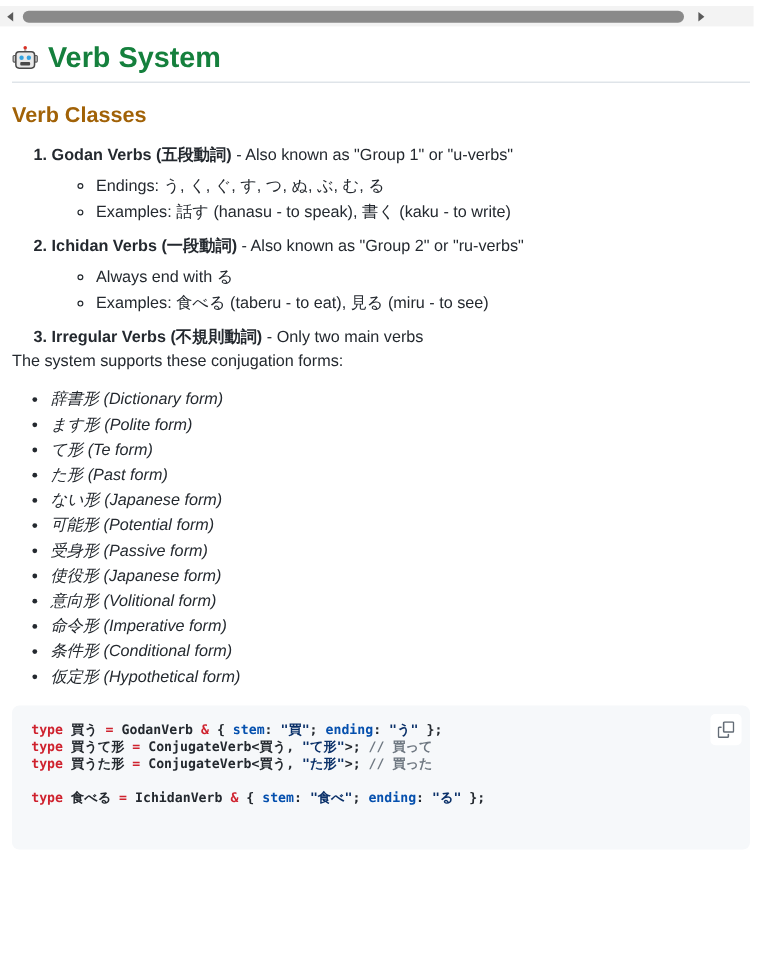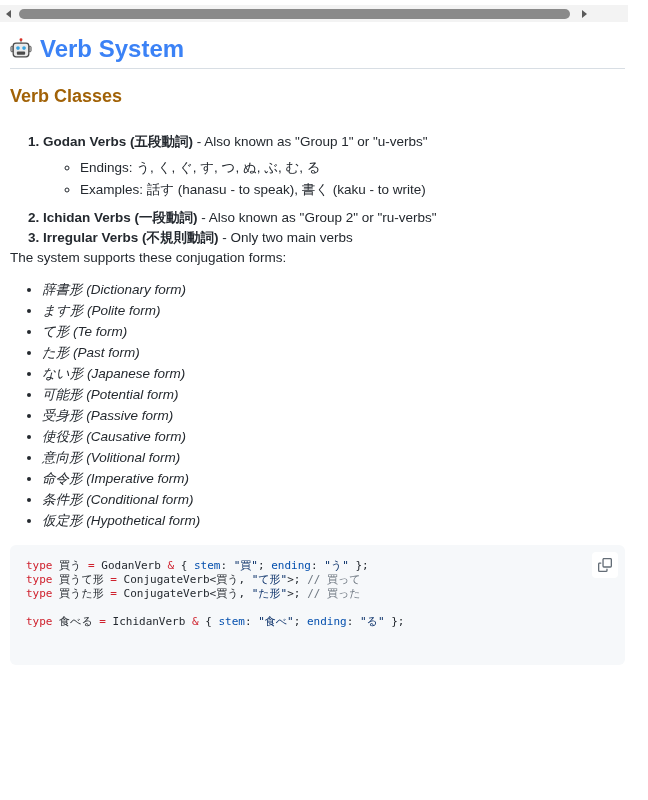--- a/index.html
+++ b/index.html
@@ -38,38 +38,38 @@
     background: #8a8a8a; border-radius: 5px;
   }
   .sb-gap { width: 6px; flex: 0 0 auto; }
 
   
   .content { margin-left: 10px; width: 615px; }
 
   h1.doc-title {
     margin-top: 12px;
     font-size: 24px; font-weight: 600; line-height: 29px;
-    color: #3b82f6;
+    color: #15803d;
     padding-bottom: 5px;
     border-bottom: 1px solid #d8dee4;
     display: flex; align-items: center; gap: 8px;
   }
   h1 .emoji { display: inline-flex; flex: 0 0 auto; }
 
   h2.sec-heading {
     font-size: 18px; font-weight: 700; line-height: 23px;
     color: #a16207;
     margin-top: 20px; margin-bottom: 10px;
   }
   .content > h2.first { margin-top: 16px; }
 
   p.para { font-size: 13.5px; line-height: 20px; margin-bottom: 12px; }
 
   
-  ol.classes { list-style: none; padding-left: 18px; margin-top: 24px; font-size: 13.5px; }
+  ol.classes { list-style: none; padding-left: 18px; margin-top: 11px; font-size: 13.5px; }
   ol.classes > li { line-height: 20px; }
   ol.classes .num { font-weight: 600; }
   ol.classes strong { font-weight: 600; }
   ol.classes ul {
     list-style: circle; padding-left: 52px;
     margin: 6px 0 8px 0;
   }
   ol.classes ul li { line-height: 20px; margin-top: 2px; }
 
   
@@ -85,21 +85,21 @@
     border-radius: 6px;
     padding: 14px 16px;
     min-height: 120px;
   }
   .code-block pre {
     font-family: "DejaVu Sans Mono", "Liberation Mono", monospace;
     font-size: 11px; line-height: 14px;
     color: #24292f;
     white-space: pre;
   }
-  .code-line { min-height: 14px; }
+  .code-line { min-height: 14px; font-weight: bold; }
   .tok-k { color: #cf222e; }
   .tok-p { color: #0550ae; }
   .tok-s { color: #0a3069; }
   .tok-m { color: #6e7781; }
   .tok-t { color: #24292f; }
 
   .copy-btn {
     position: absolute; top: 7px; right: 7px;
     width: 26px; height: 26px;
     background: #ffffff; border: none; border-radius: 4px;
@@ -139,35 +139,38 @@
     <span>Verb System</span>
   </h1>
 
   <h2 class="sec-heading first">Verb Classes</h2>
 
   <ol class="classes" id="classes-list">
       <li><span class="num">1. </span><strong>Godan Verbs (五段動詞)</strong><span> - Also known as "Group 1" or "u-verbs"</span><ul>
           <li>Endings: う, く, ぐ, す, つ, ぬ, ぶ, む, る</li>
           <li>Examples: 話す (hanasu - to speak), 書く (kaku - to write)</li>
         </ul></li>
-      <li><span class="num">2. </span><strong>Ichidan Verbs (一段動詞)</strong><span> - Also known as "Group 2" or "ru-verbs"</span></li>
+      <li><span class="num">2. </span><strong>Ichidan Verbs (一段動詞)</strong><span> - Also known as "Group 2" or "ru-verbs"</span><ul>
+          <li>Always end with る</li>
+          <li>Examples: 食べる (taberu - to eat), 見る (miru - to see)</li>
+        </ul></li>
       <li><span class="num">3. </span><strong>Irregular Verbs (不規則動詞)</strong><span> - Only two main verbs</span></li>
     </ol>
 
   <p class="para">The system supports these conjugation forms:</p>
 
   <ul class="forms" id="forms-list">
       <li>辞書形 (Dictionary form)</li>
       <li>ます形 (Polite form)</li>
       <li>て形 (Te form)</li>
       <li>た形 (Past form)</li>
       <li>ない形 (Japanese form)</li>
       <li>可能形 (Potential form)</li>
       <li>受身形 (Passive form)</li>
-      <li>使役形 (Causative form)</li>
+      <li>使役形 (Japanese form)</li>
       <li>意向形 (Volitional form)</li>
       <li>命令形 (Imperative form)</li>
       <li>条件形 (Conditional form)</li>
       <li>仮定形 (Hypothetical form)</li>
     </ul>
 
   <div class="code-block">
     <button class="copy-btn" title="">
       <svg width="14" height="14" viewBox="0 0 16 16" fill="#636c76">
         <path d="M0 6.75C0 5.784.784 5 1.75 5h1.5a.75.75 0 0 1 0 1.5h-1.5a.25.25 0 0 0-.25.25v7.5c0 .138.112.25.25.25h7.5a.25.25 0 0 0 .25-.25v-1.5a.75.75 0 0 1 1.5 0v1.5A1.75 1.75 0 0 1 9.25 16h-7.5A1.75 1.75 0 0 1 0 14.25Z"></path>

